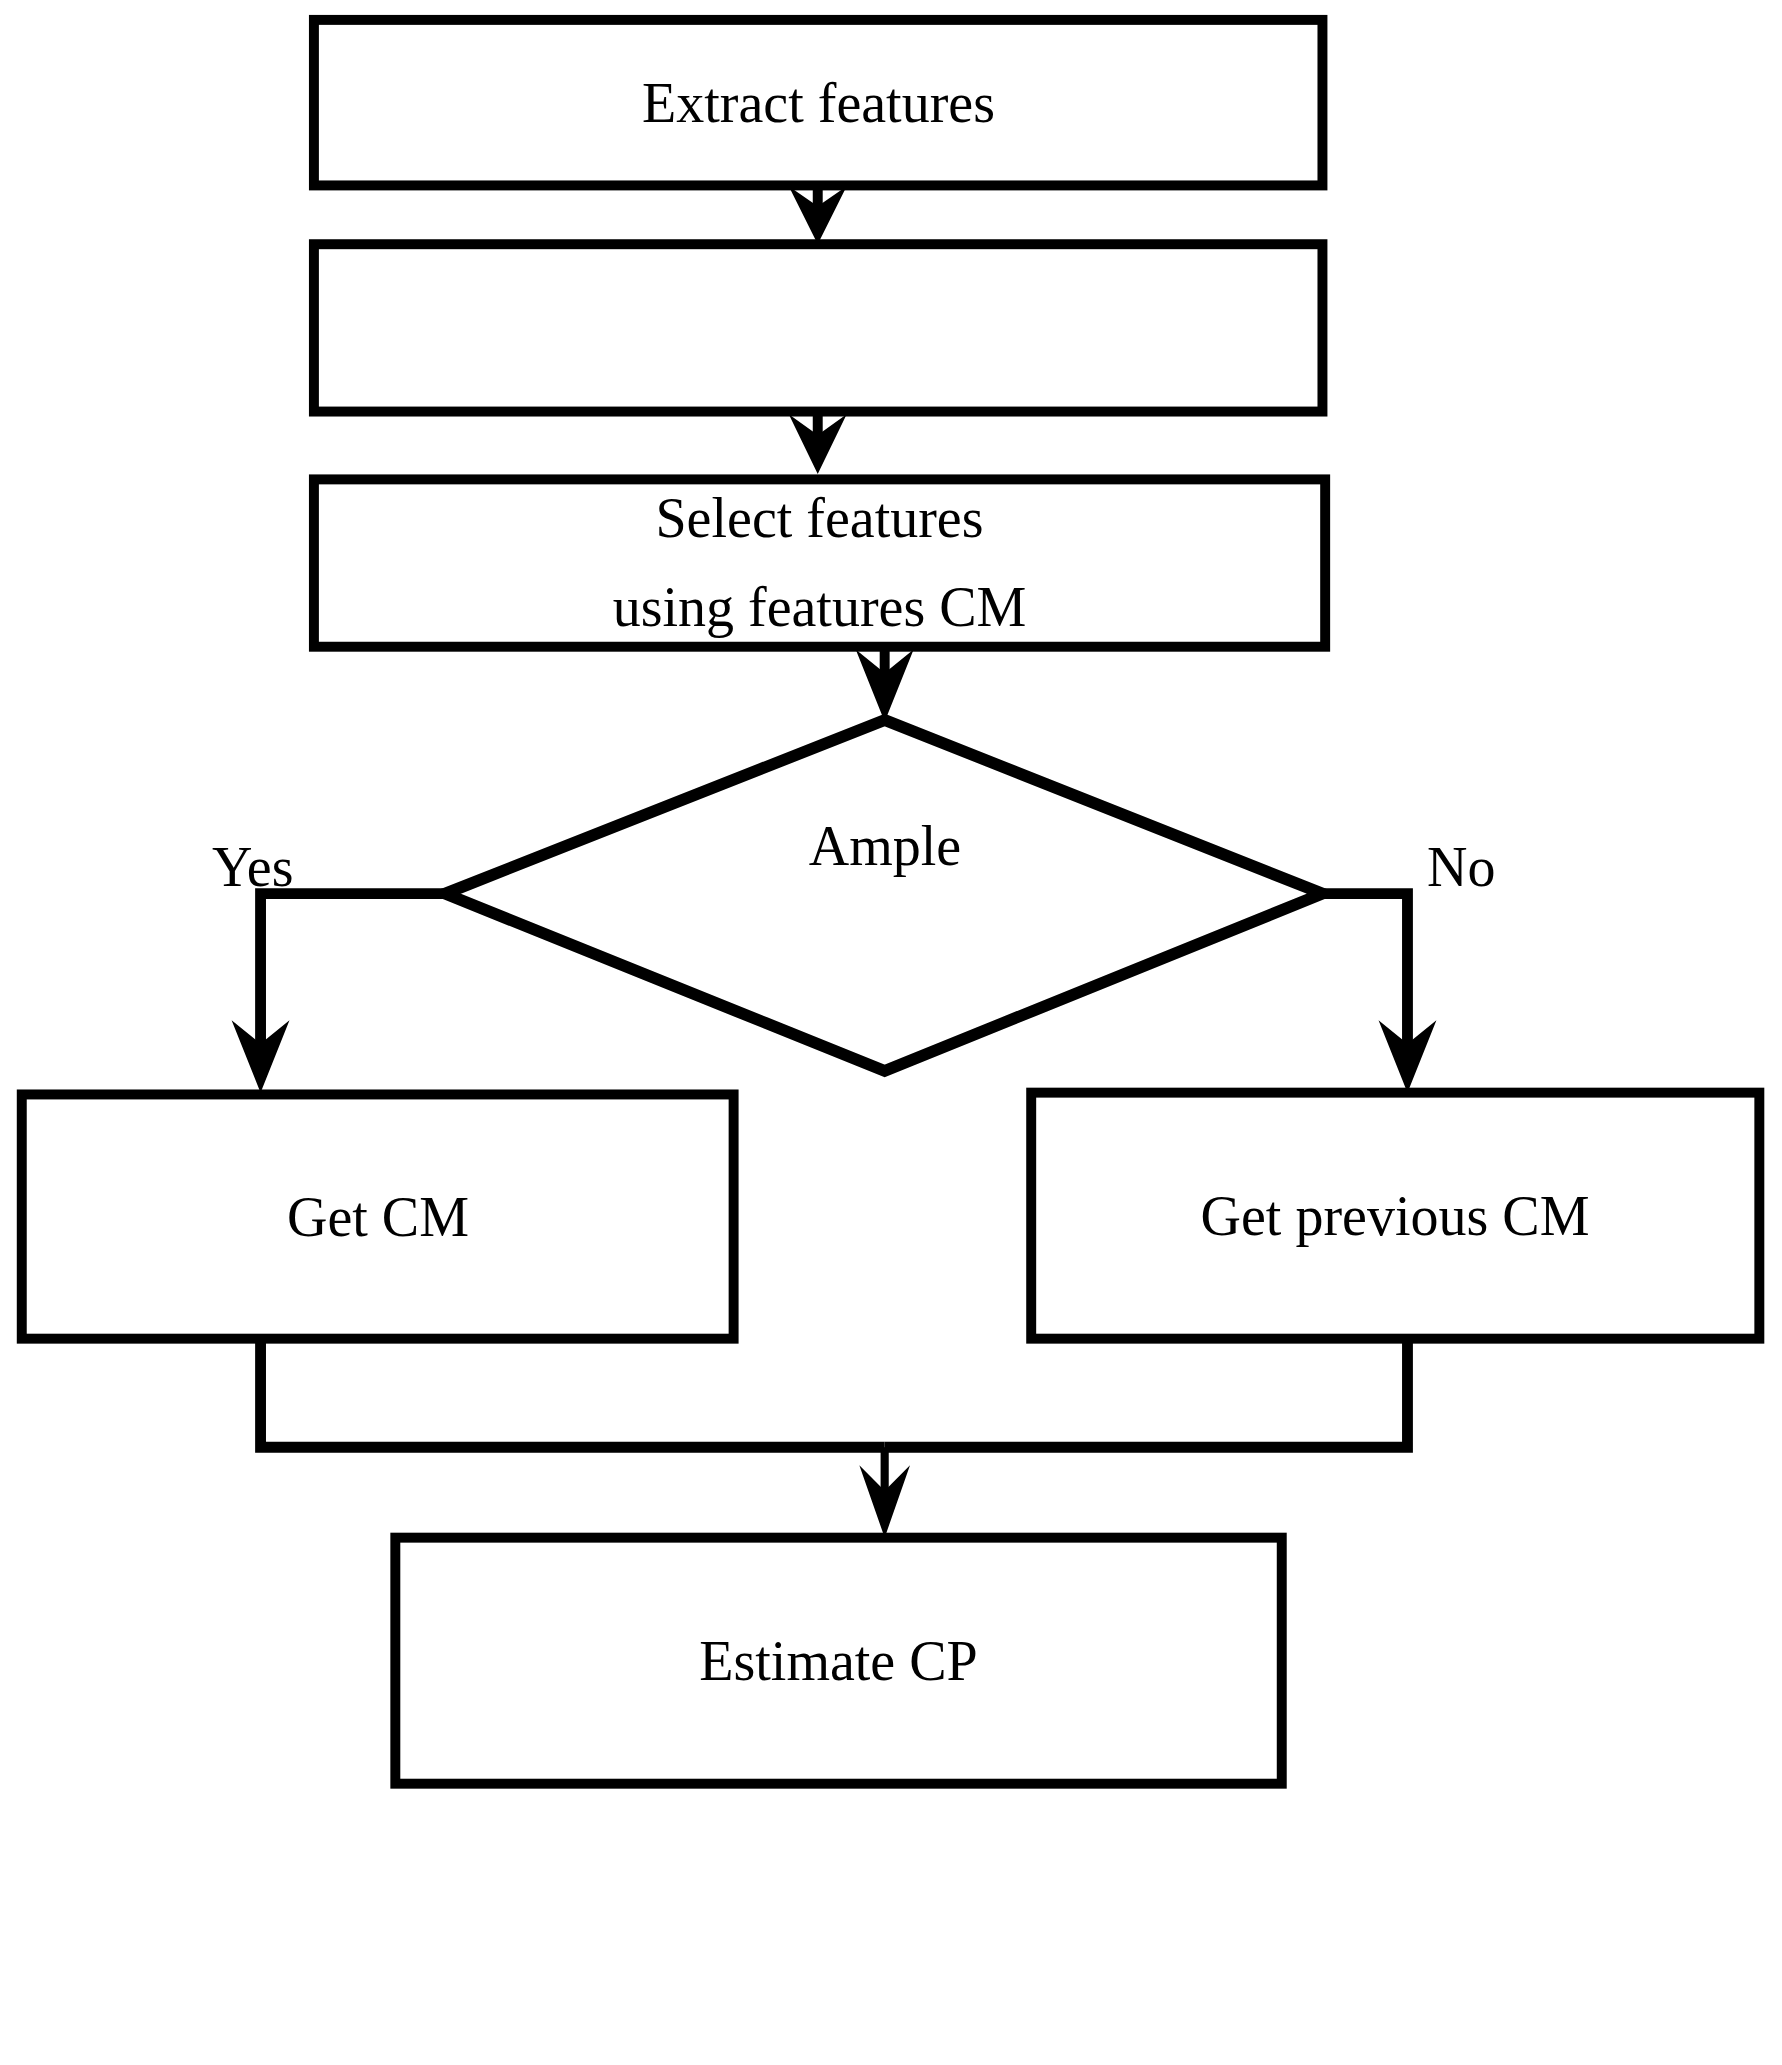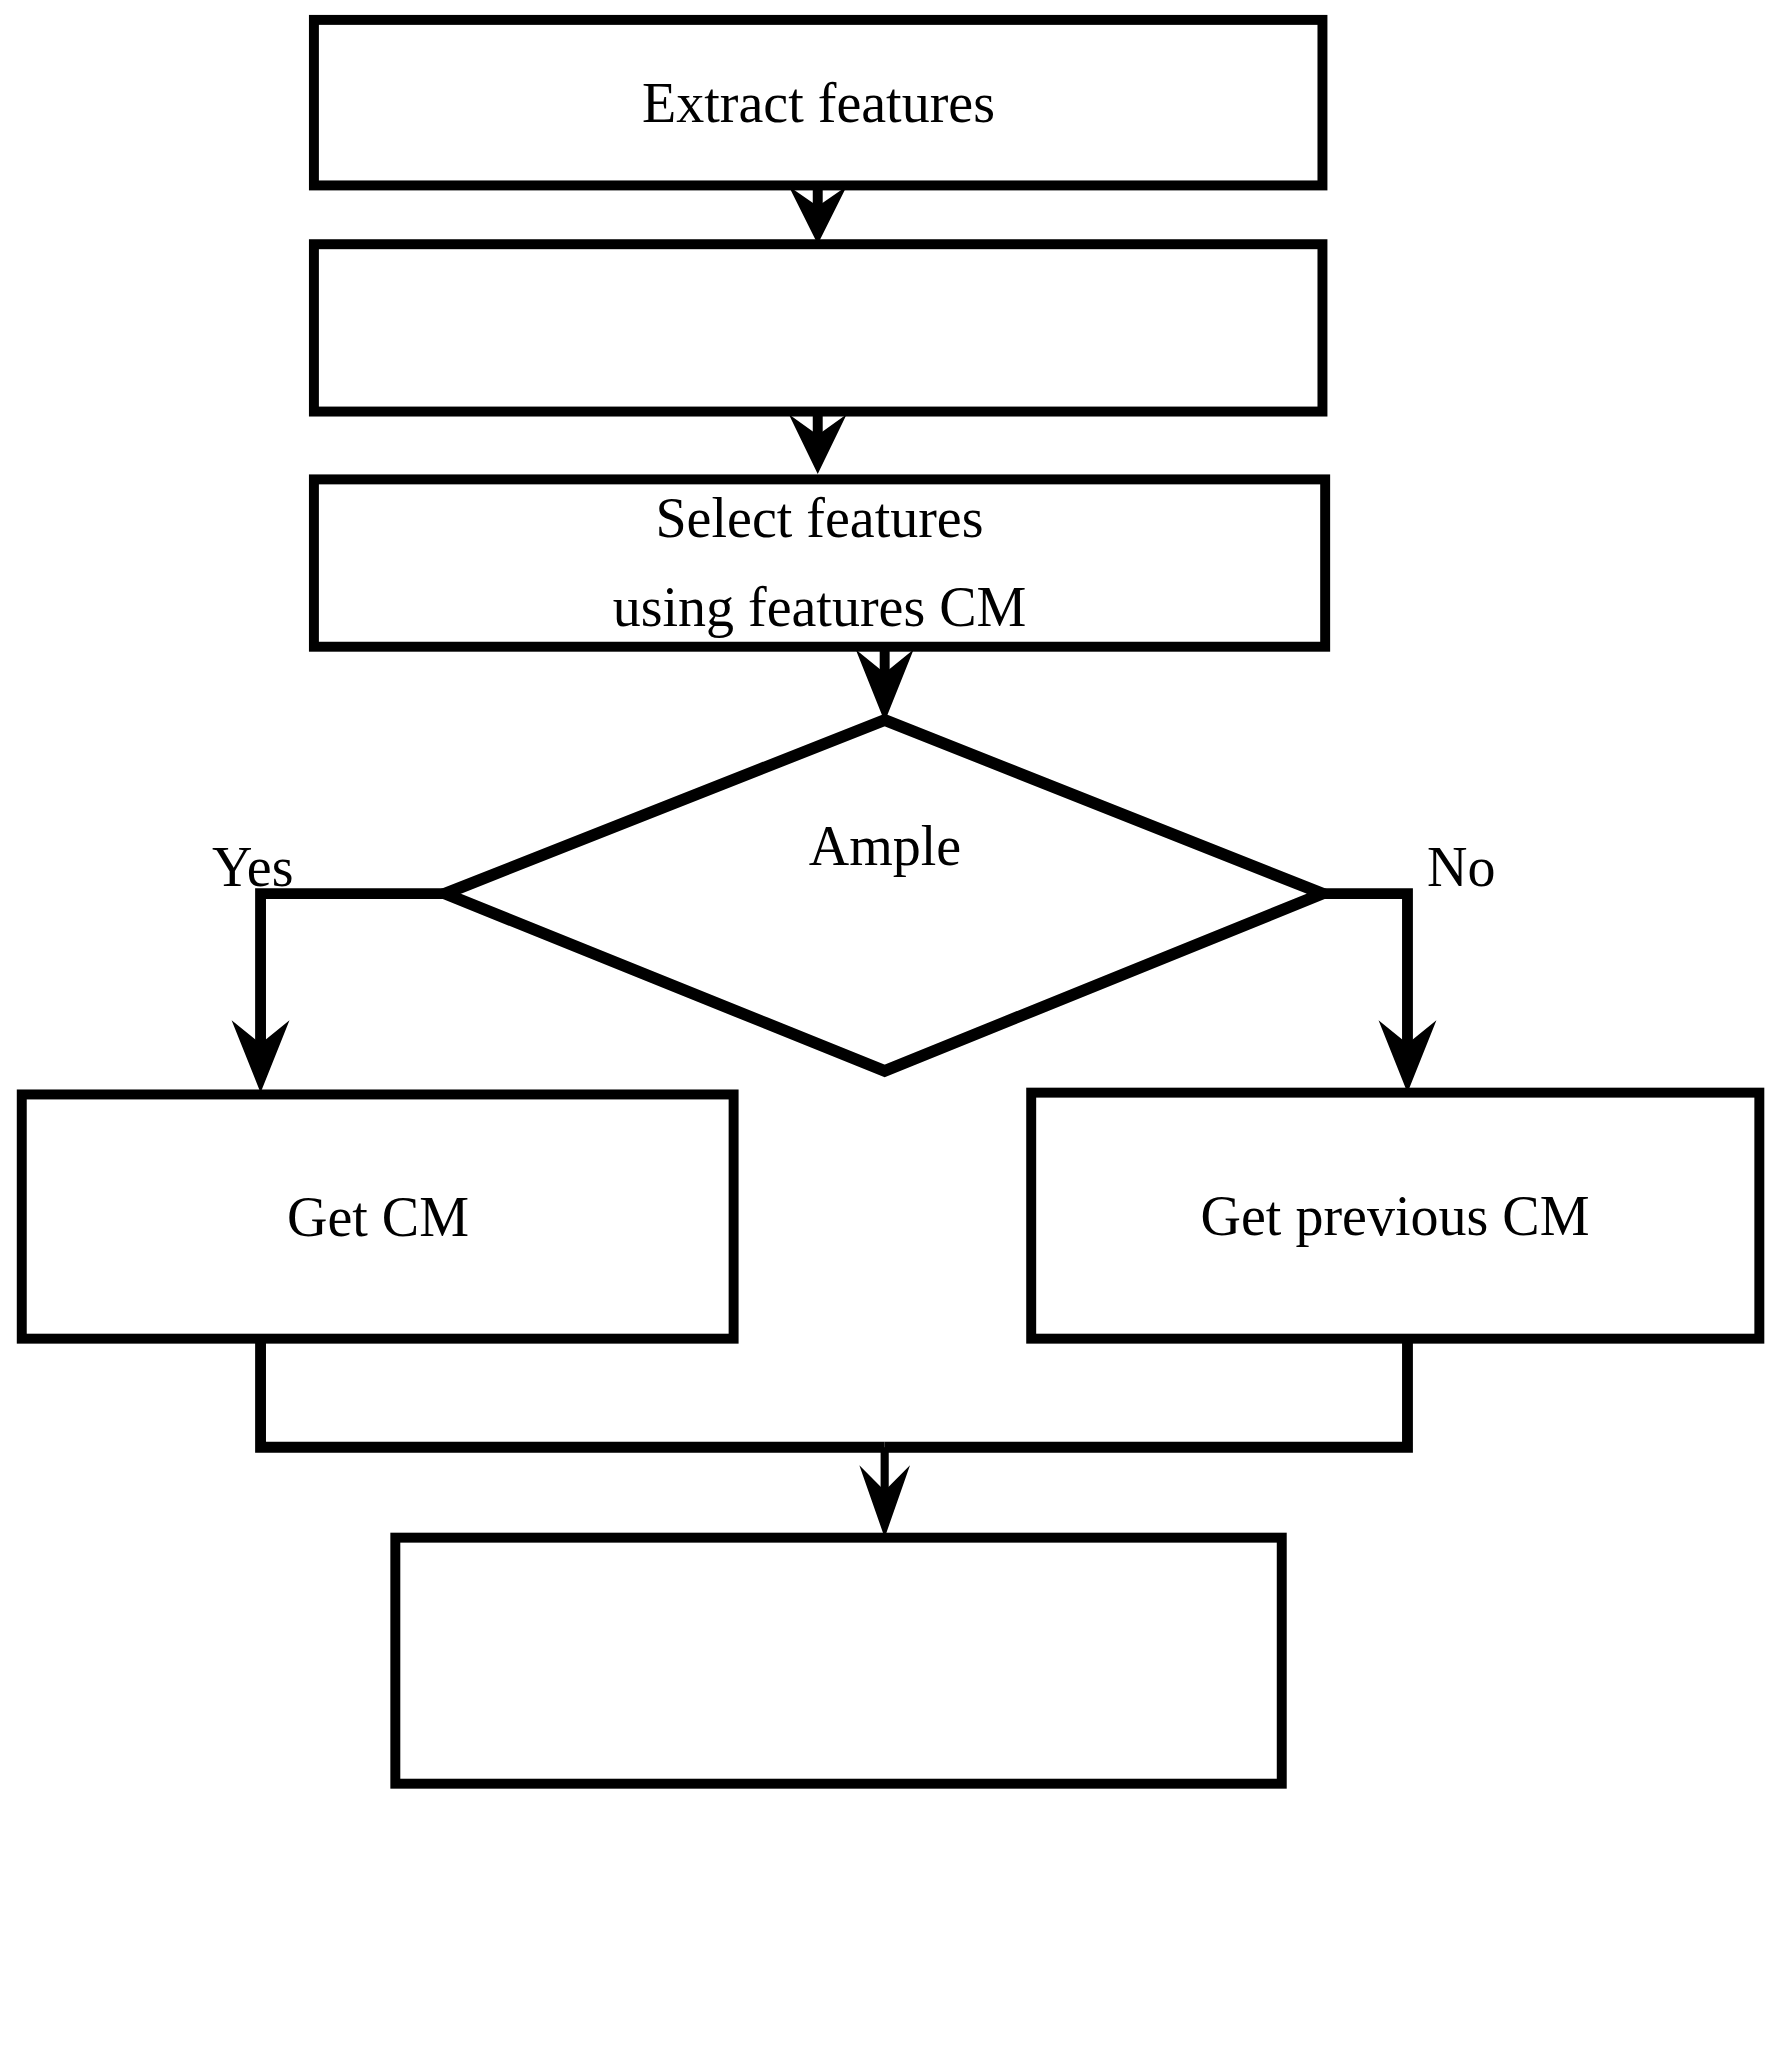--- a/index.html
+++ b/index.html
@@ -111,15 +111,18 @@
   <div class="edge-label" style="left:1427px; top:839px;">No</div>
 
   <div class="node-label" style="left:22px; top:1095px; width:712px; height:244px;">
     <span class="ln">Get CM</span>
   </div>
 
   <div class="node-label" style="left:1031px; top:1093px; width:728px; height:246px;">
     <span class="ln">Get previous CM</span>
   </div>
 
+  <div class="node-label" style="left:395px; top:1538px; width:887px; height:246px;">
+    <span class="ln">Estimate CP</span>
+  </div>
 
 </div>
 
 
 </body></html>

